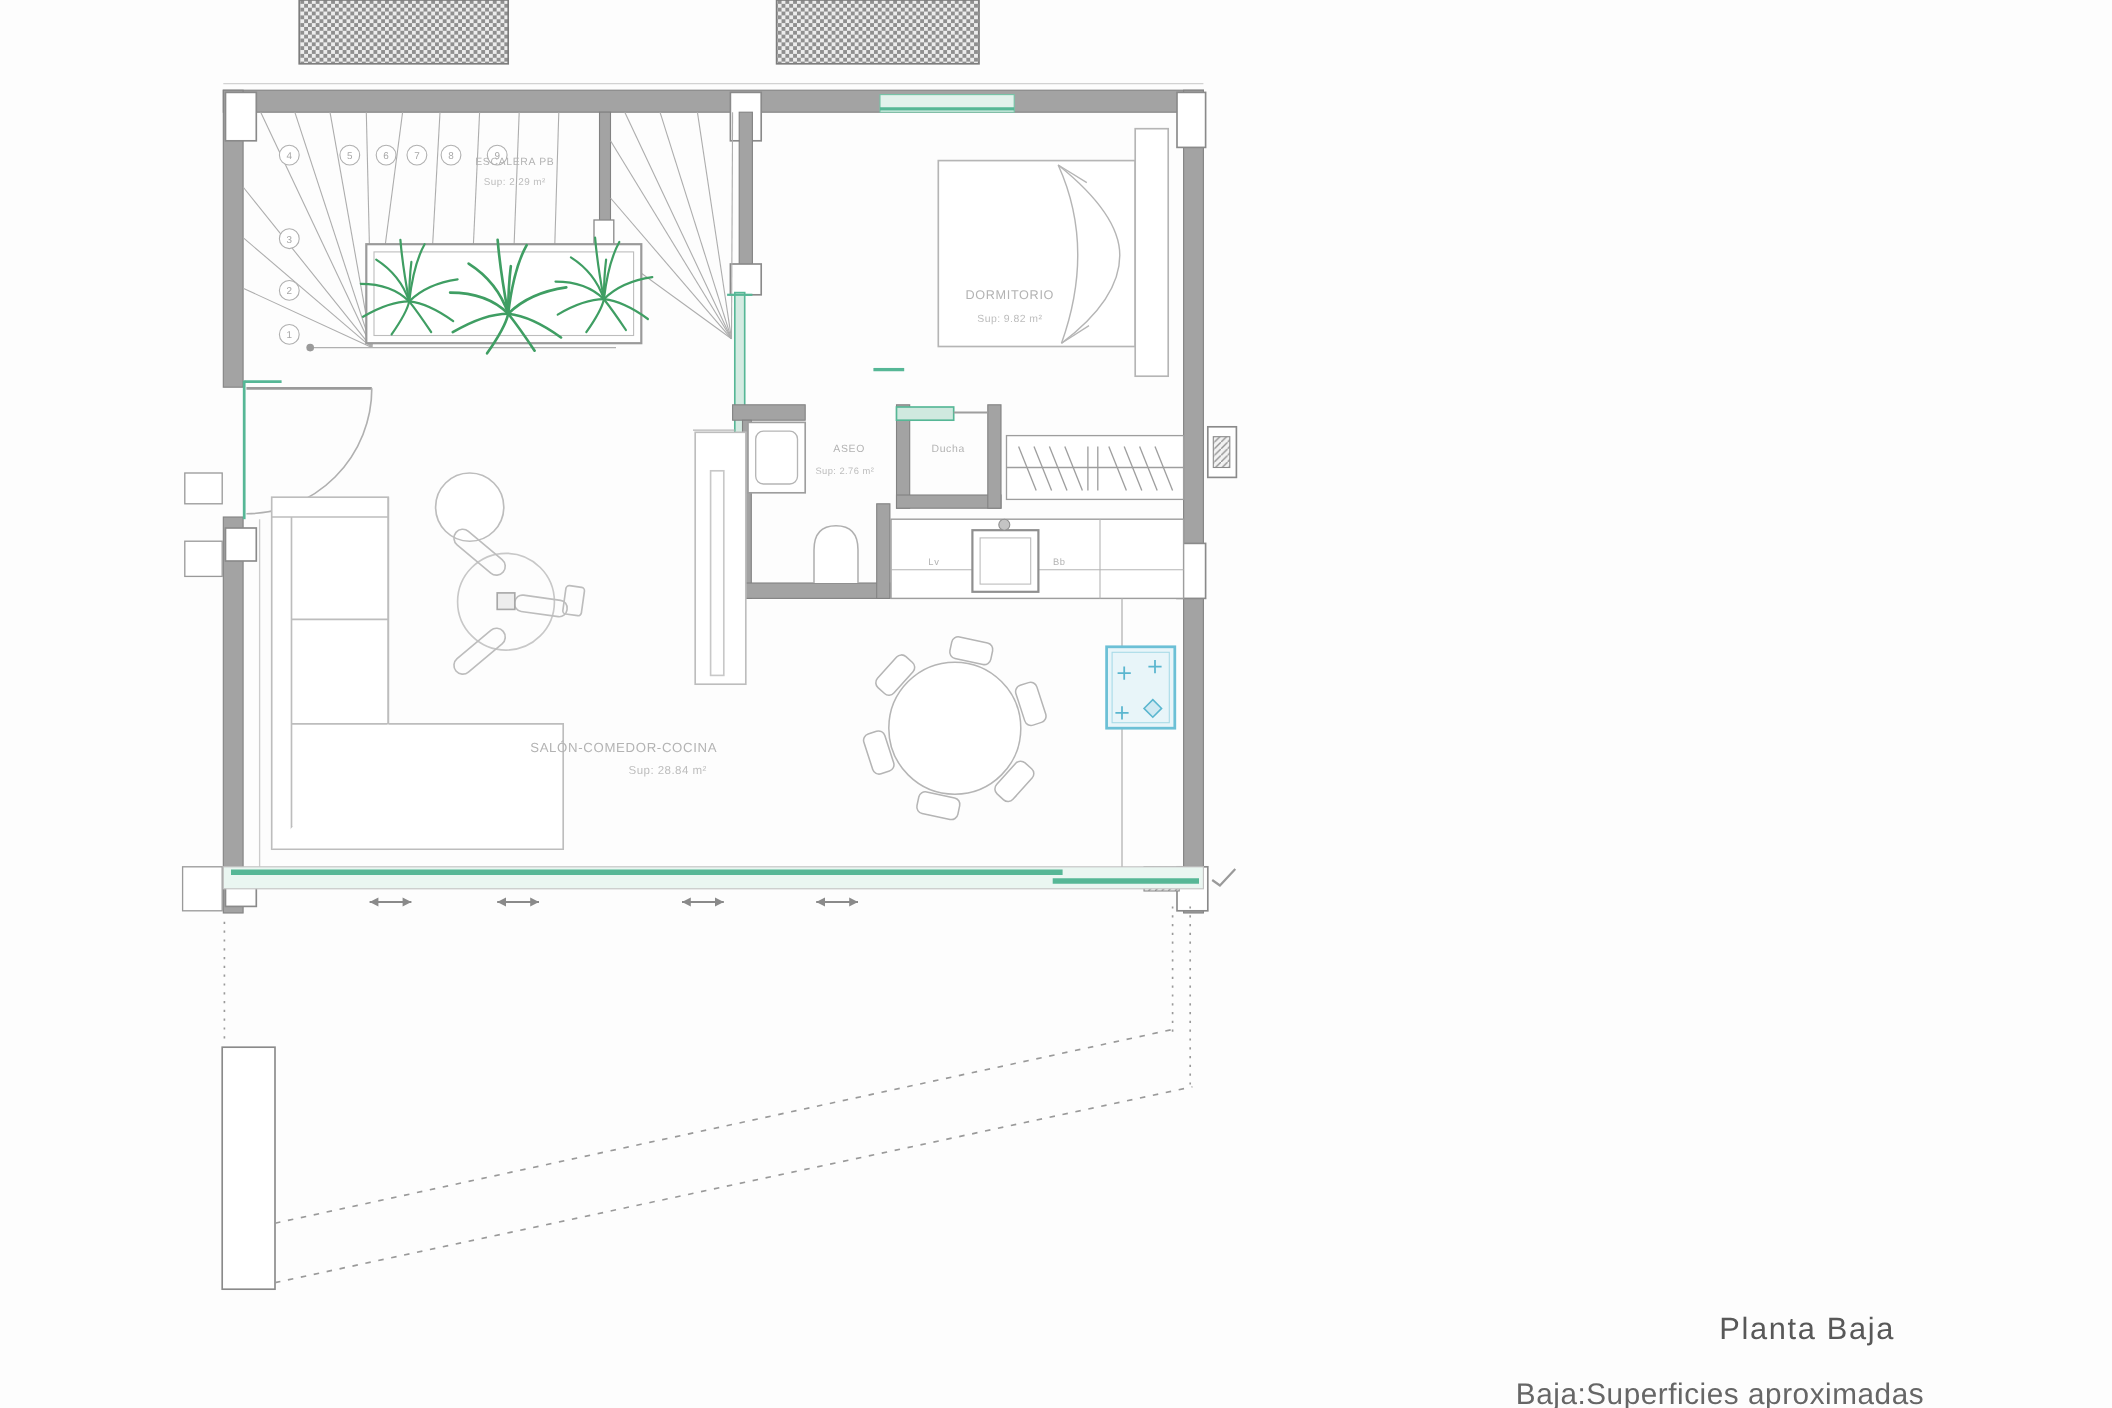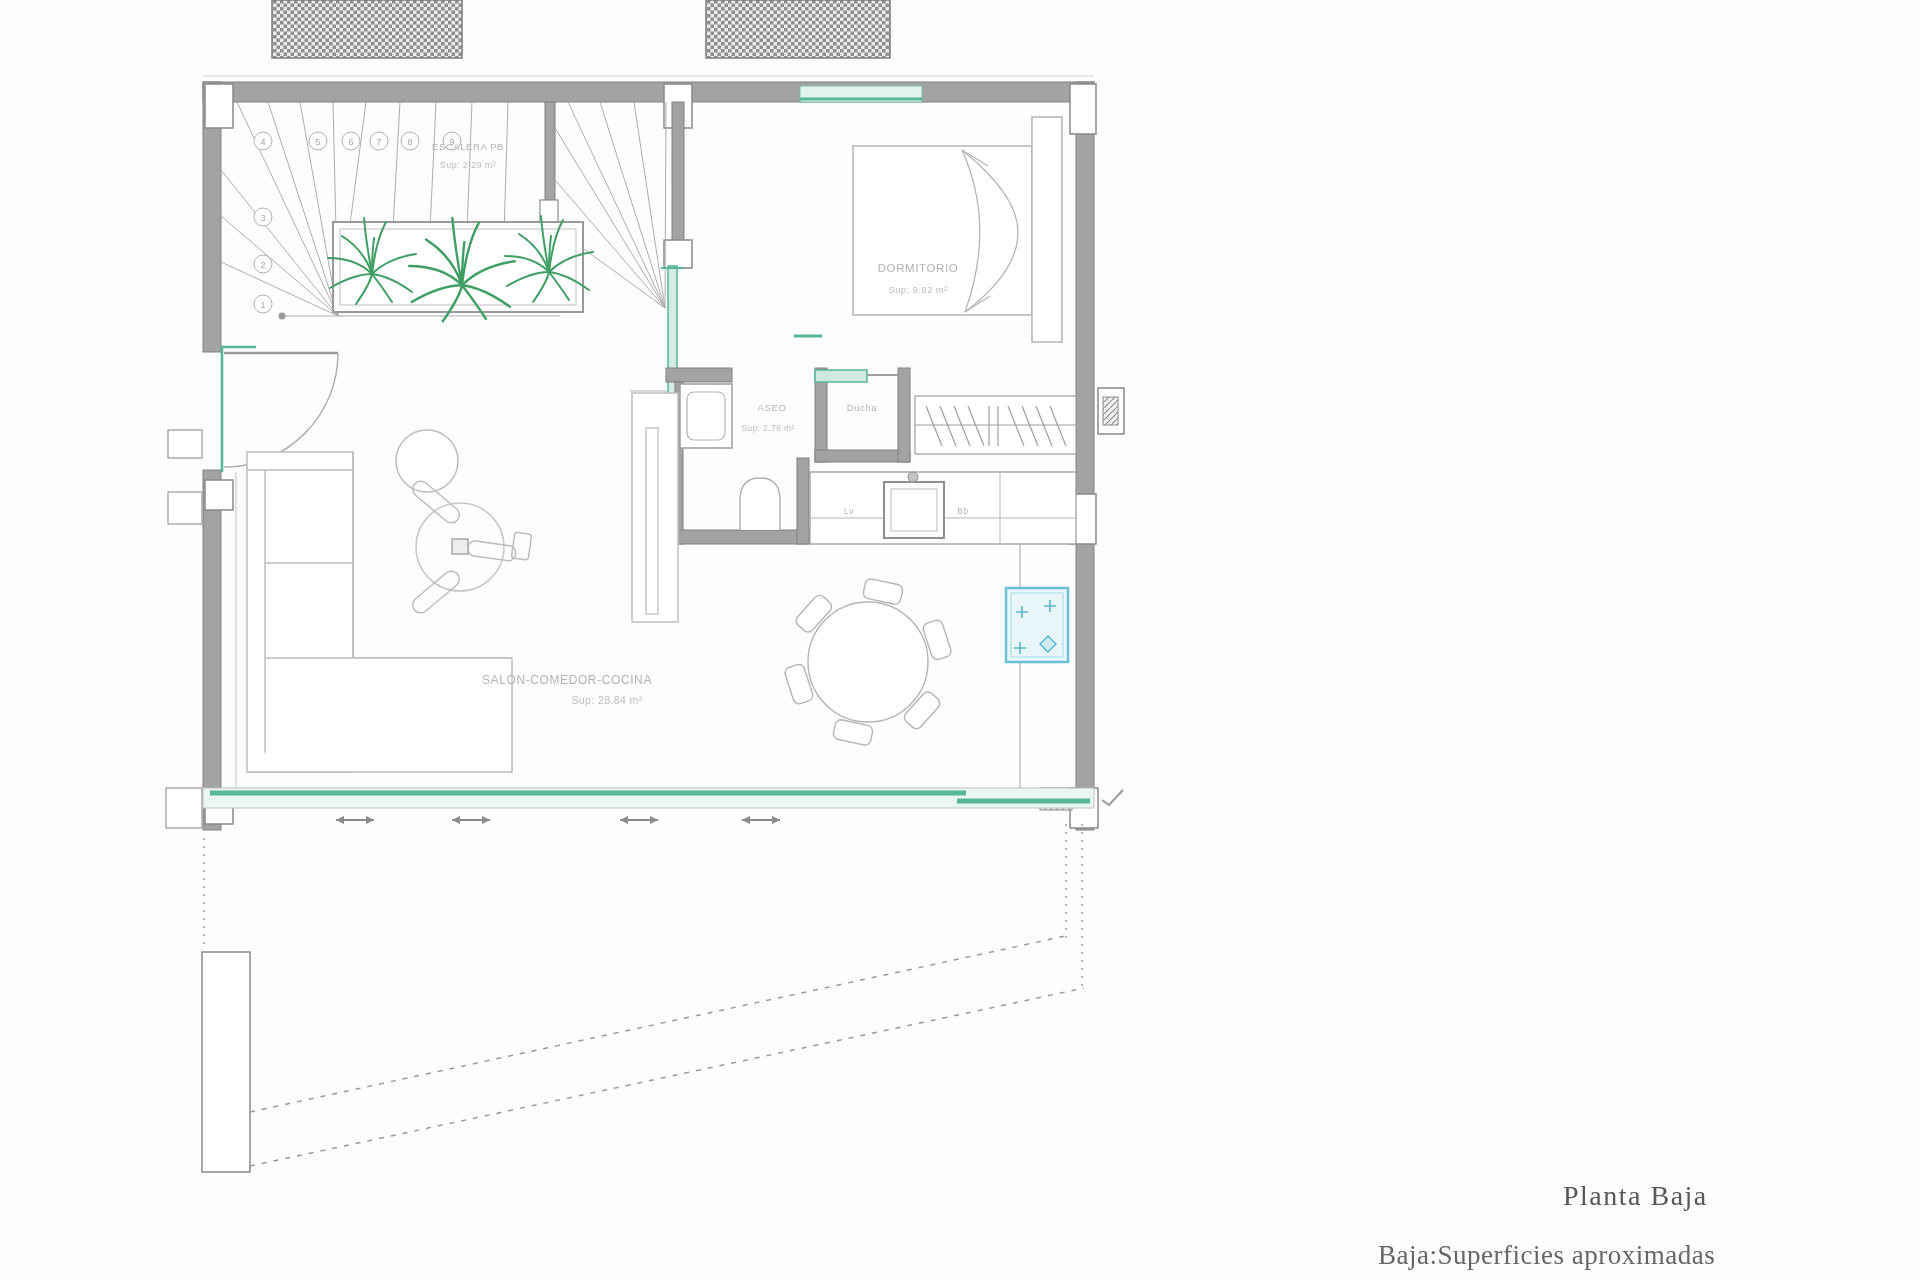--- a/index.html
+++ b/index.html
@@ -2,22 +2,22 @@
 <html><head>
 <meta charset="utf-8">
 <style>
   html,body{margin:0;padding:0;background:#ffffff;}
   #stage{position:relative;width:1920px;height:1280px;background:#fdfdfd;overflow:hidden;
          font-family:"Liberation Sans",sans-serif;}
   svg{position:absolute;left:0;top:0;}
   .room-label{fill:#b3b3b3;font-family:"Liberation Sans",sans-serif;letter-spacing:0.6px;}
   .room-area{fill:#bdbdbd;font-family:"Liberation Sans",sans-serif;letter-spacing:0.4px;}
   .step-num{fill:#a8a8a8;font-family:"Liberation Sans",sans-serif;font-size:9px;}
-  .caption{position:absolute;color:#5f5f5f;font-family:Liberation Serif, serif;
-           white-space:nowrap;}
+  .caption{position:absolute;color:#5f5f5f;font-family:Liberation Sans, sans-serif;
+           white-space:nowrap;margin-top:12px;}
   #caption-title{left:1563px;top:1180px;font-size:28px;letter-spacing:1.5px;color:#585858;}
   #caption-note{left:1378px;top:1240px;font-size:27px;letter-spacing:0.5px;color:#666666;}
 </style>
 </head>
 <body>
 
 <div id="stage">
 <svg width="1920" height="1280" viewBox="0 0 1920 1280">
   <defs>
     <pattern id="checker" width="7" height="7" patternUnits="userSpaceOnUse">

